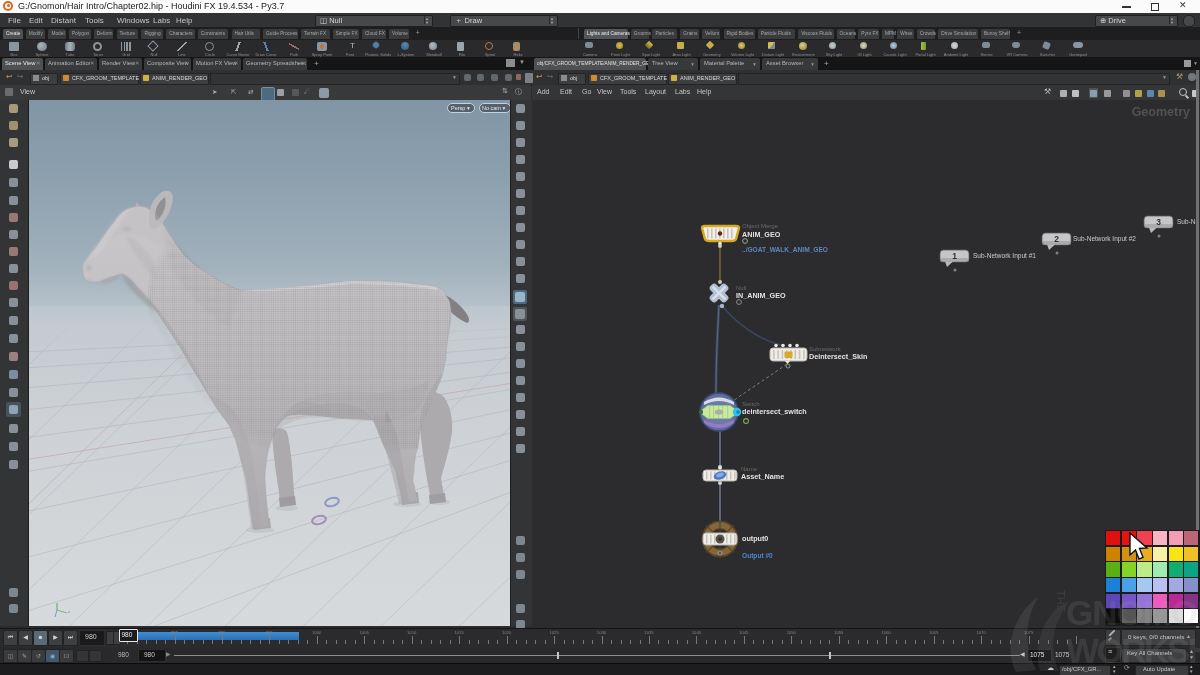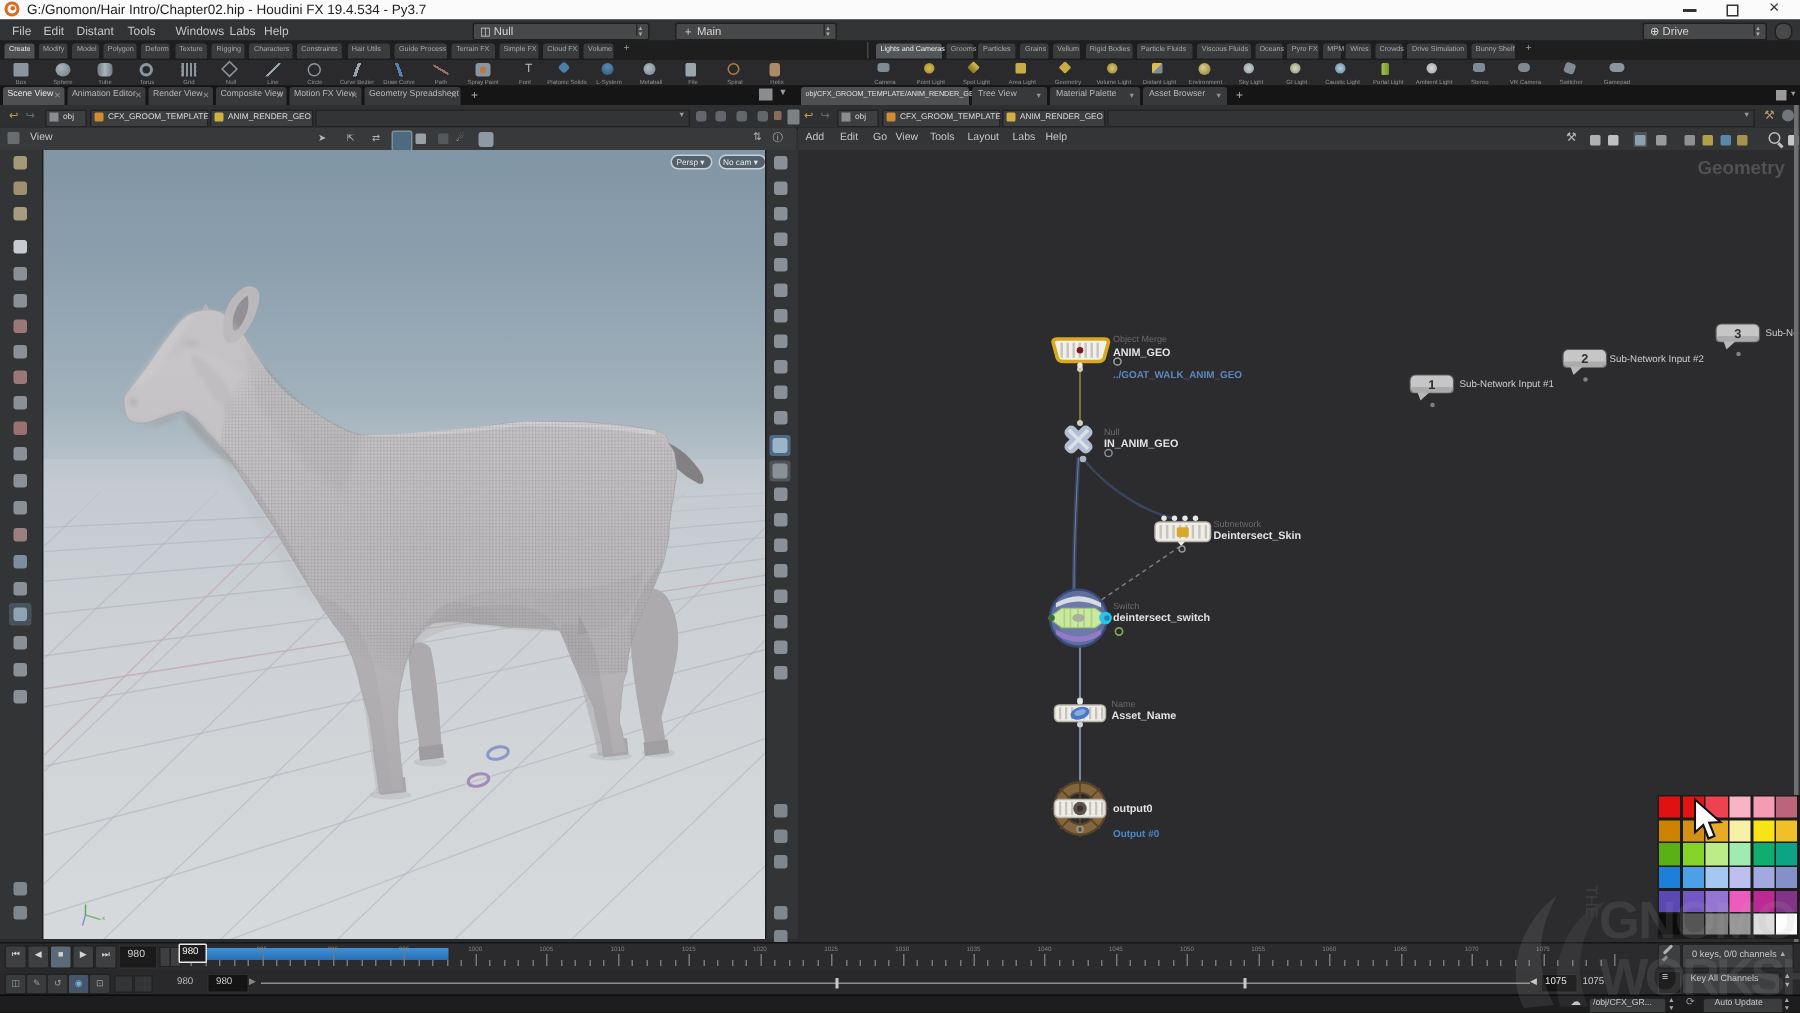--- a/index.html
+++ b/index.html
@@ -21,21 +21,21 @@
 <div class="t" style="left:85px;top:16px;font-size:8px;color:#c6c6c6;">Tools</div>
 <div class="t" style="left:117px;top:16px;font-size:8px;color:#c6c6c6;">Windows</div>
 <div class="t" style="left:153px;top:16px;font-size:8px;color:#c6c6c6;">Labs</div>
 <div class="t" style="left:176px;top:16px;font-size:8px;color:#c6c6c6;">Help</div>
 <div class="a" style="left:315px;top:15px;width:116px;height:10px;background:#46484a;border:1px solid #202020;border-radius:2px;"></div>
 <div class="t" style="left:320px;top:16px;font-size:7.5px;color:#d5d5d5;">◫ Null</div>
 <div class="a" style="left:424px;top:16px;width:5px;height:8px;border-left:1px solid #2a2a2a;"></div>
 <div class="t" style="left:425px;top:15.5px;font-size:4px;color:#aaa;">▲</div>
 <div class="t" style="left:425px;top:19.5px;font-size:4px;color:#aaa;">▼</div>
 <div class="a" style="left:450px;top:15px;width:106px;height:10px;background:#46484a;border:1px solid #202020;border-radius:2px;"></div>
-<div class="t" style="left:455px;top:16px;font-size:7.5px;color:#d5d5d5;">＋ Main</div>
+<div class="t" style="left:455px;top:16px;font-size:7.5px;color:#d5d5d5;">＋ Draw</div>
 <div class="a" style="left:549px;top:16px;width:5px;height:8px;border-left:1px solid #2a2a2a;"></div>
 <div class="t" style="left:550px;top:15.5px;font-size:4px;color:#aaa;">▲</div>
 <div class="t" style="left:550px;top:19.5px;font-size:4px;color:#aaa;">▼</div>
 <div class="a" style="left:1095px;top:15px;width:81px;height:10px;background:#46484a;border:1px solid #202020;border-radius:2px;"></div>
 <div class="t" style="left:1100px;top:16px;font-size:7.5px;color:#d5d5d5;">⊕ Drive</div>
 <div class="a" style="left:1169px;top:16px;width:5px;height:8px;border-left:1px solid #2a2a2a;"></div>
 <div class="t" style="left:1170px;top:15.5px;font-size:4px;color:#aaa;">▲</div>
 <div class="t" style="left:1170px;top:19.5px;font-size:4px;color:#aaa;">▼</div>
 <div class="a" style="left:1183px;top:15px;width:10px;height:10px;border-radius:5px;background:#47494b;border:1px solid #202020;"></div>
 <div class="a" style="left:0;top:27px;width:1200px;height:13px;background:#1e1e1f;"></div>

